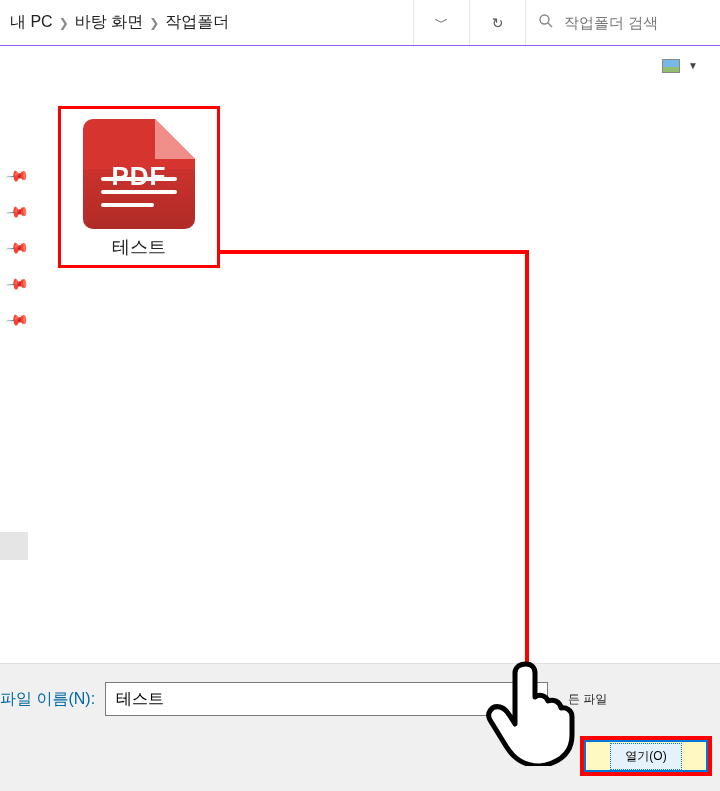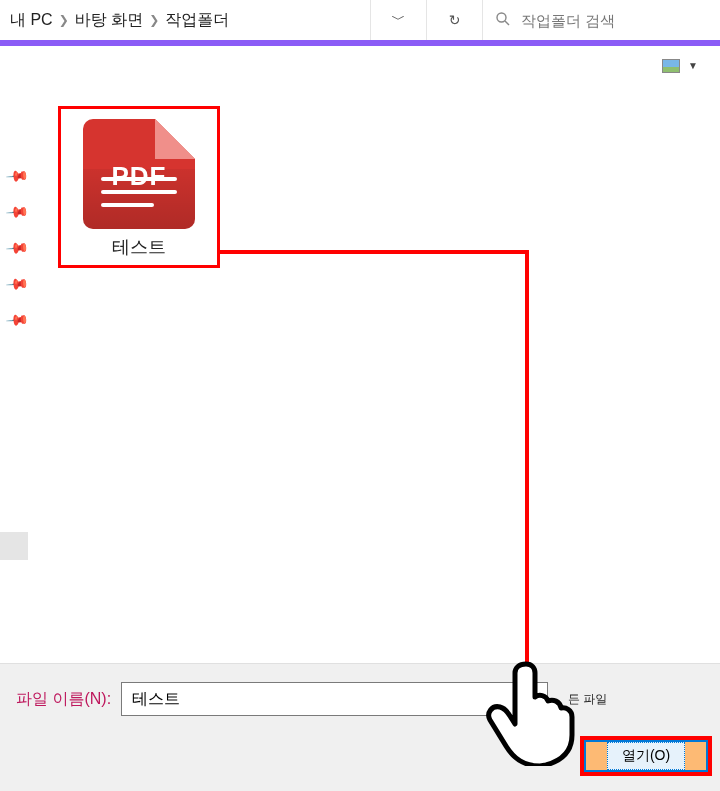--- a/index.html
+++ b/index.html
@@ -11,21 +11,21 @@
       background: #ffffff;
       position: relative;
       overflow: hidden;
     }
 
     
     .topbar {
       display: flex;
       align-items: stretch;
       height: 46px;
-      border-bottom: 6px solid #8b5cf6;
+      border-bottom: 1px solid #8b5cf6;
     }
     .breadcrumb {
       flex: 1;
       display: flex;
       align-items: center;
       padding: 0 10px;
       color: #222;
       gap: 6px;
       font-size: 16px;
     }
@@ -33,21 +33,21 @@
     .dropdown-btn, .refresh-btn {
       width: 56px;
       border-left: 1px solid #e5e5e5;
       display: flex;
       align-items: center;
       justify-content: center;
       color: #555;
       cursor: pointer;
     }
     .search-box {
-      width: 238px;
+      width: 195px;
       border-left: 1px solid #e5e5e5;
       display: flex;
       align-items: center;
       padding: 0 12px;
       gap: 10px;
       color: #777;
     }
     .search-box input {
       border: none;
       outline: none;
@@ -208,22 +208,22 @@
       border-top: 1px solid #e0e0e0;
     }
     .filename-row {
       display: flex;
       align-items: center;
       gap: 10px;
       padding: 18px 8px 0 0;
     }
     .filename-label {
       font-size: 16px;
-      color: #be185d;
-      padding-left: 16px;
+      color: #0369a1;
+      padding-left: 0;
     }
     .filename-input {
       flex: 1;
       height: 34px;
       border: 1px solid #7a7a7a;
       background: #fff;
       padding: 0 10px;
       font-size: 16px;
       width: 226px;
       max-width: none;
@@ -242,27 +242,27 @@
     .buttons-row {
       display: flex;
       justify-content: flex-end;
       padding: 20px 8px 0 0;
       gap: 16px;
     }
     .open-btn {
       width: 132px;
       height: 40px;
       border: 4px solid #ff0000;
-      background: #fdba74;
+      background: #fef9c3;
       outline: 2px solid #0078d7;
       outline-offset: -6px;
       display: flex;
       align-items: center;
       justify-content: center;
-      font-size: 14px;
+      font-size: 12px;
       cursor: pointer;
       position: relative;
     }
     .open-btn-inner{
       border:1px dotted #0078d7;
       padding: 4px 14px;
       background:#e6f2fb;
     }
 
     

